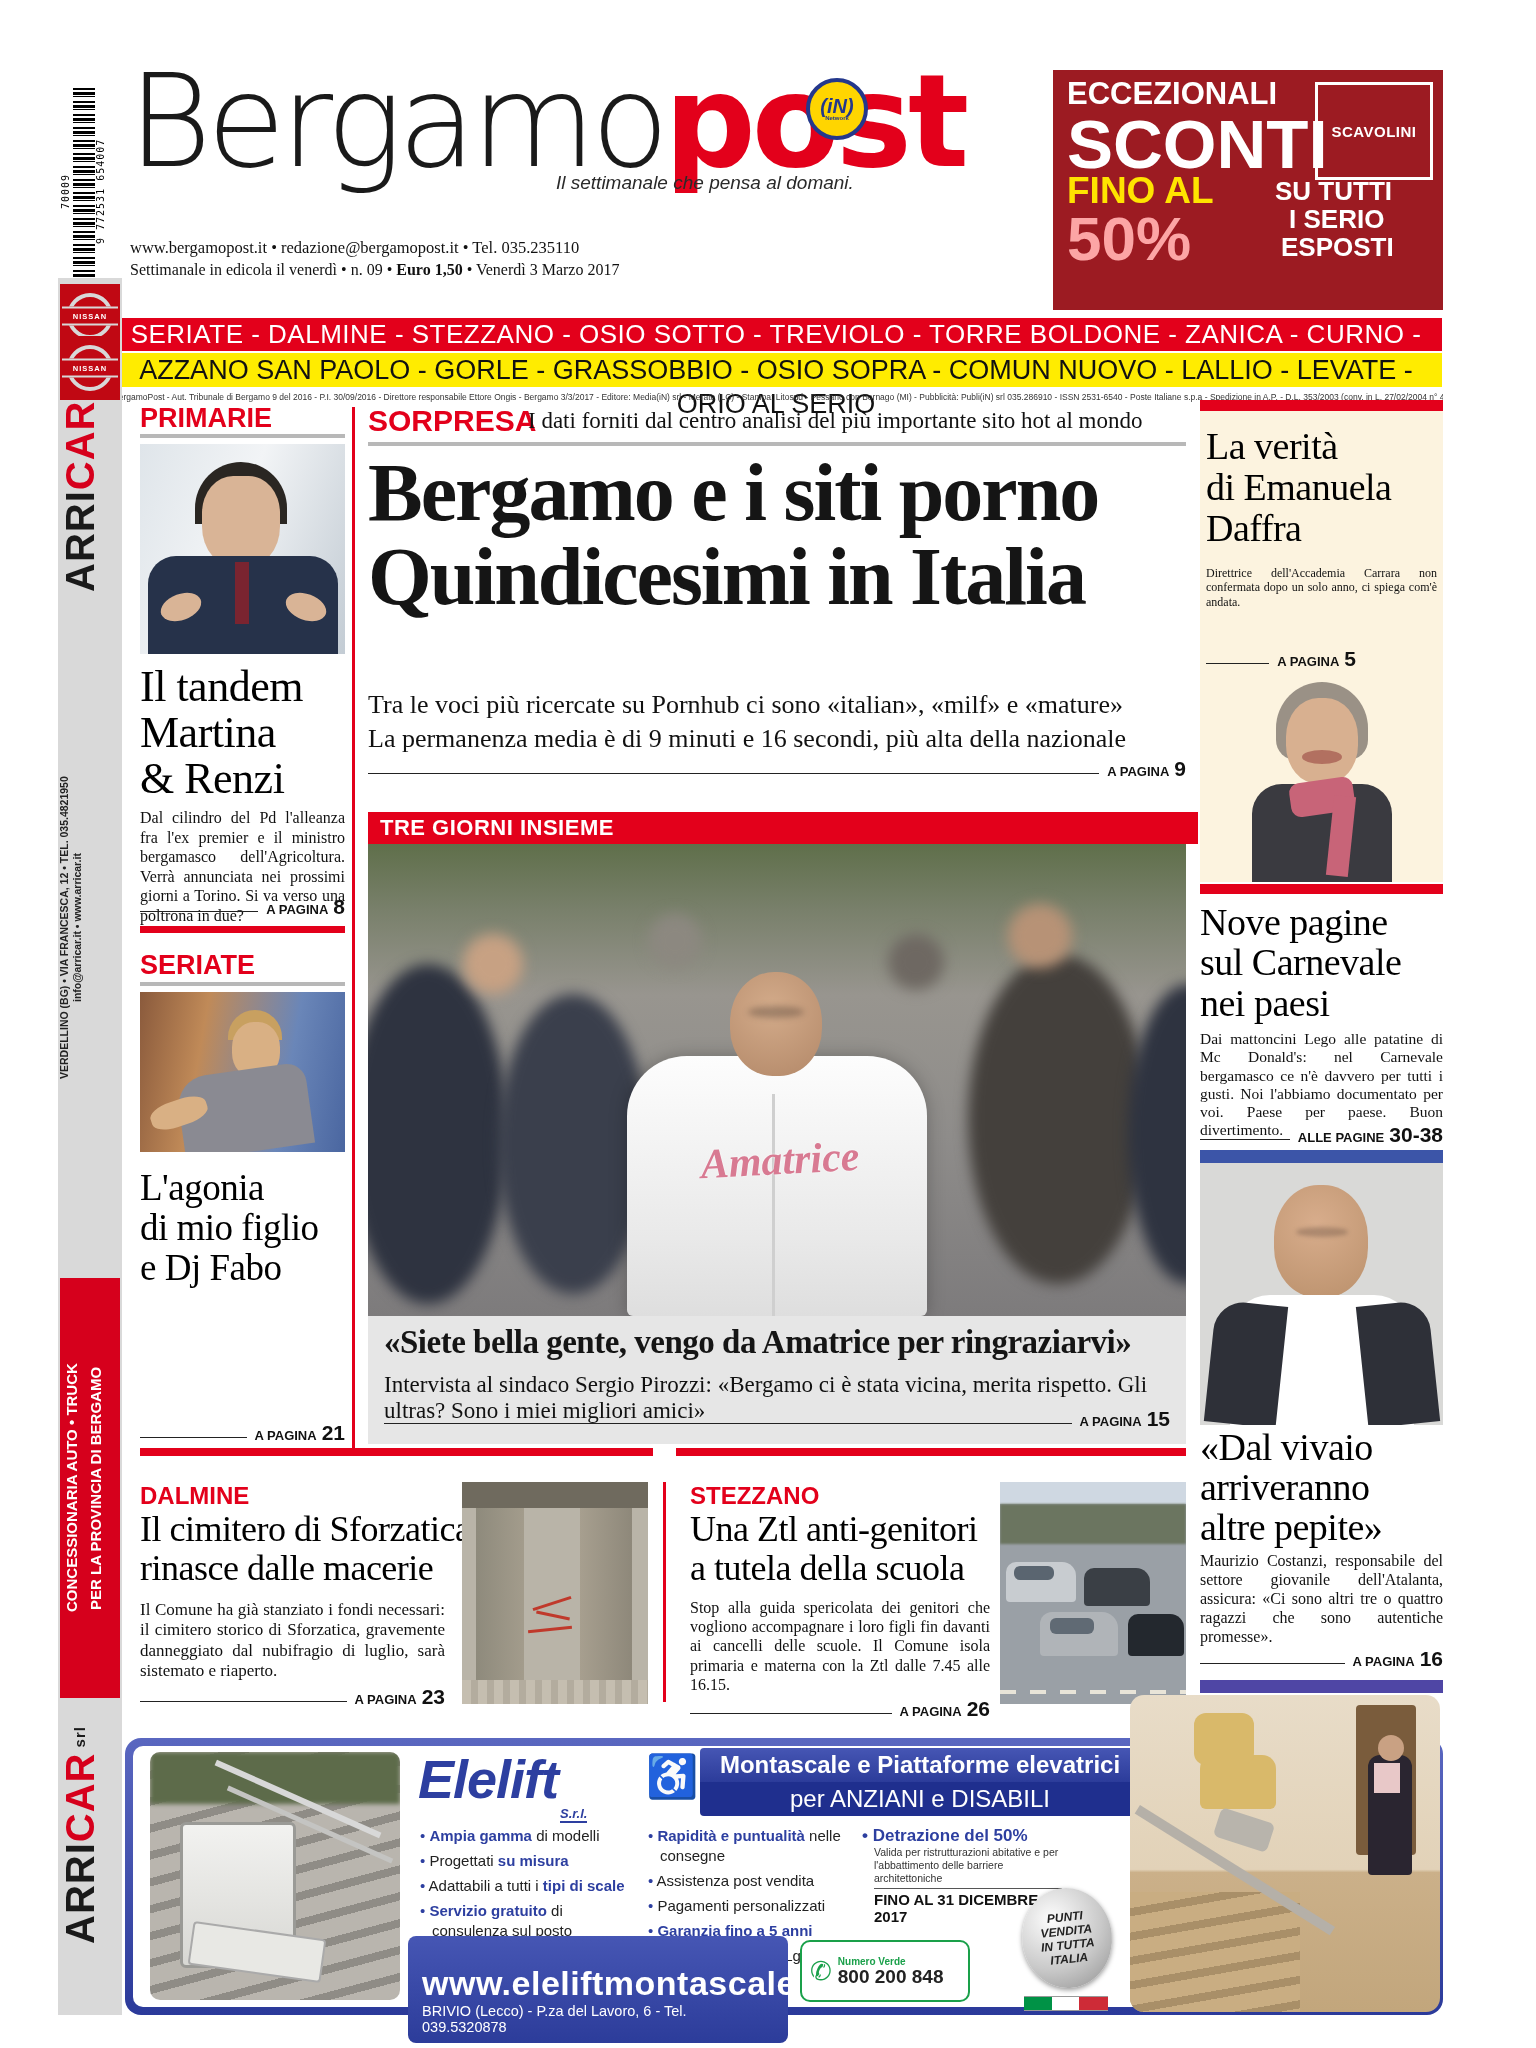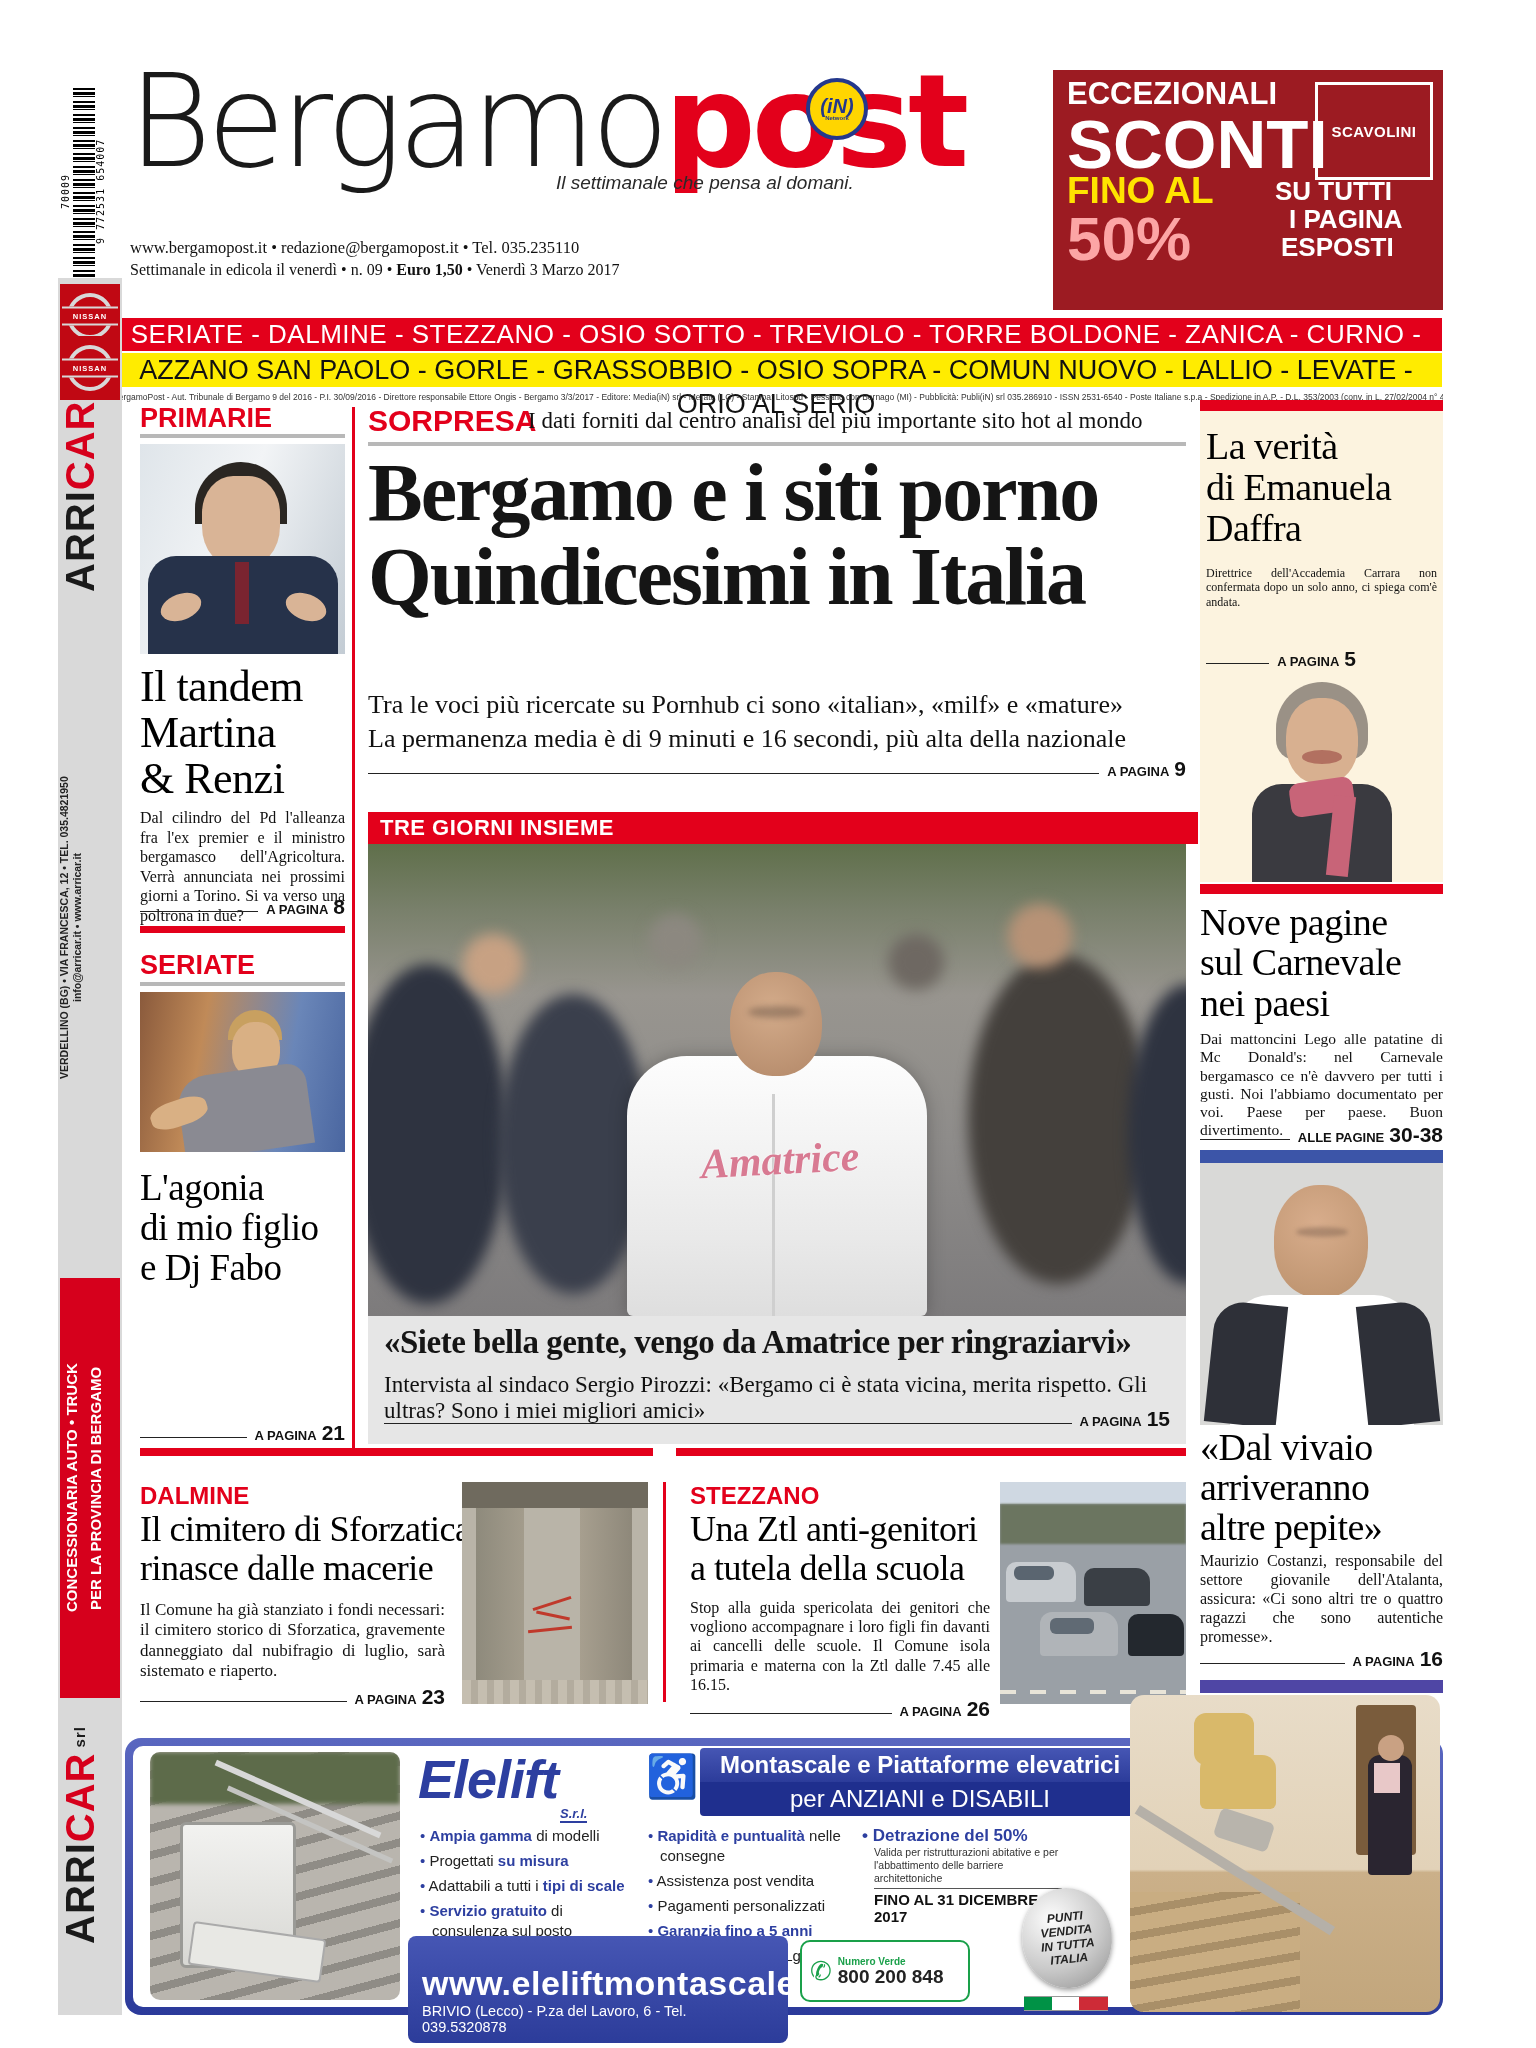--- a/index.html
+++ b/index.html
@@ -138,21 +138,21 @@
     <span>Settimanale in edicola il venerdì • n. 09 • </span><b>Euro 1,50</b><span> • Venerdì 3 Marzo 2017</span>
   </div>
 
   <div class="abs scav" style="left:1053px;top:70px;width:390px;height:240px;">
     <div class="abs big" style="left:14px;top:8px;font-size:31px;">ECCEZIONALI</div>
     <div class="abs big" style="left:14px;top:40px;font-size:69px;">SCONTI</div>
     <div class="abs scav-box" style="left:262px;top:12px;width:112px;height:92px;">SCAVOLINI</div>
     <div class="abs big" style="left:14px;top:102px;font-size:37px;color:#ffe400;">FINO AL</div>
     <div class="abs big" style="left:14px;top:138px;font-size:62px;color:#fca5a5;">50%</div>
     <div class="abs big" style="left:222px;top:108px;font-size:26px;">SU TUTTI</div>
-    <div class="abs big" style="left:236px;top:136px;font-size:26px;">I PAGINA</div>
+    <div class="abs big" style="left:236px;top:136px;font-size:26px;">I SERIO</div>
     <div class="abs big" style="left:228px;top:164px;font-size:26px;">ESPOSTI</div>
   </div>
 
   <div class="abs bar-red" style="left:110px;top:318px;width:1332px;height:33px;">SERIATE - DALMINE - STEZZANO - OSIO SOTTO - TREVIOLO - TORRE BOLDONE - ZANICA - CURNO - MOZZO</div>
   <div class="abs bar-yel" style="left:110px;top:353px;width:1332px;height:34px;">AZZANO SAN PAOLO - GORLE - GRASSOBBIO - OSIO SOPRA - COMUN NUOVO - LALLIO - LEVATE - ORIO AL SERIO</div>
   <div class="abs imprint" style="left:113px;top:392px;width:1330px;">BergamoPost - Aut. Tribunale di Bergamo 9 del 2016 - P.I. 30/09/2016 - Direttore responsabile Ettore Ongis - Bergamo 3/3/2017 - Editore: Media(iN) srl - Merate (LC) - Stampa: Litosud - Pessano con Bornago (MI) - Pubblicità: Publi(iN) srl 035.286910 - ISSN 2531-6540 - Poste Italiane s.p.a - Spedizione in A.P. - D.L. 353/2003 (conv. in L. 27/02/2004 n° 46) - art. 1 comma 1- DCB LO - MI</div>
 
   <div class="abs sidebar" style="left:58px;top:278px;width:64px;height:1737px;">
     <div class="abs nissan" style="left:2px;top:6px;width:60px;height:64px;">
       <div class="n-circle"></div>

